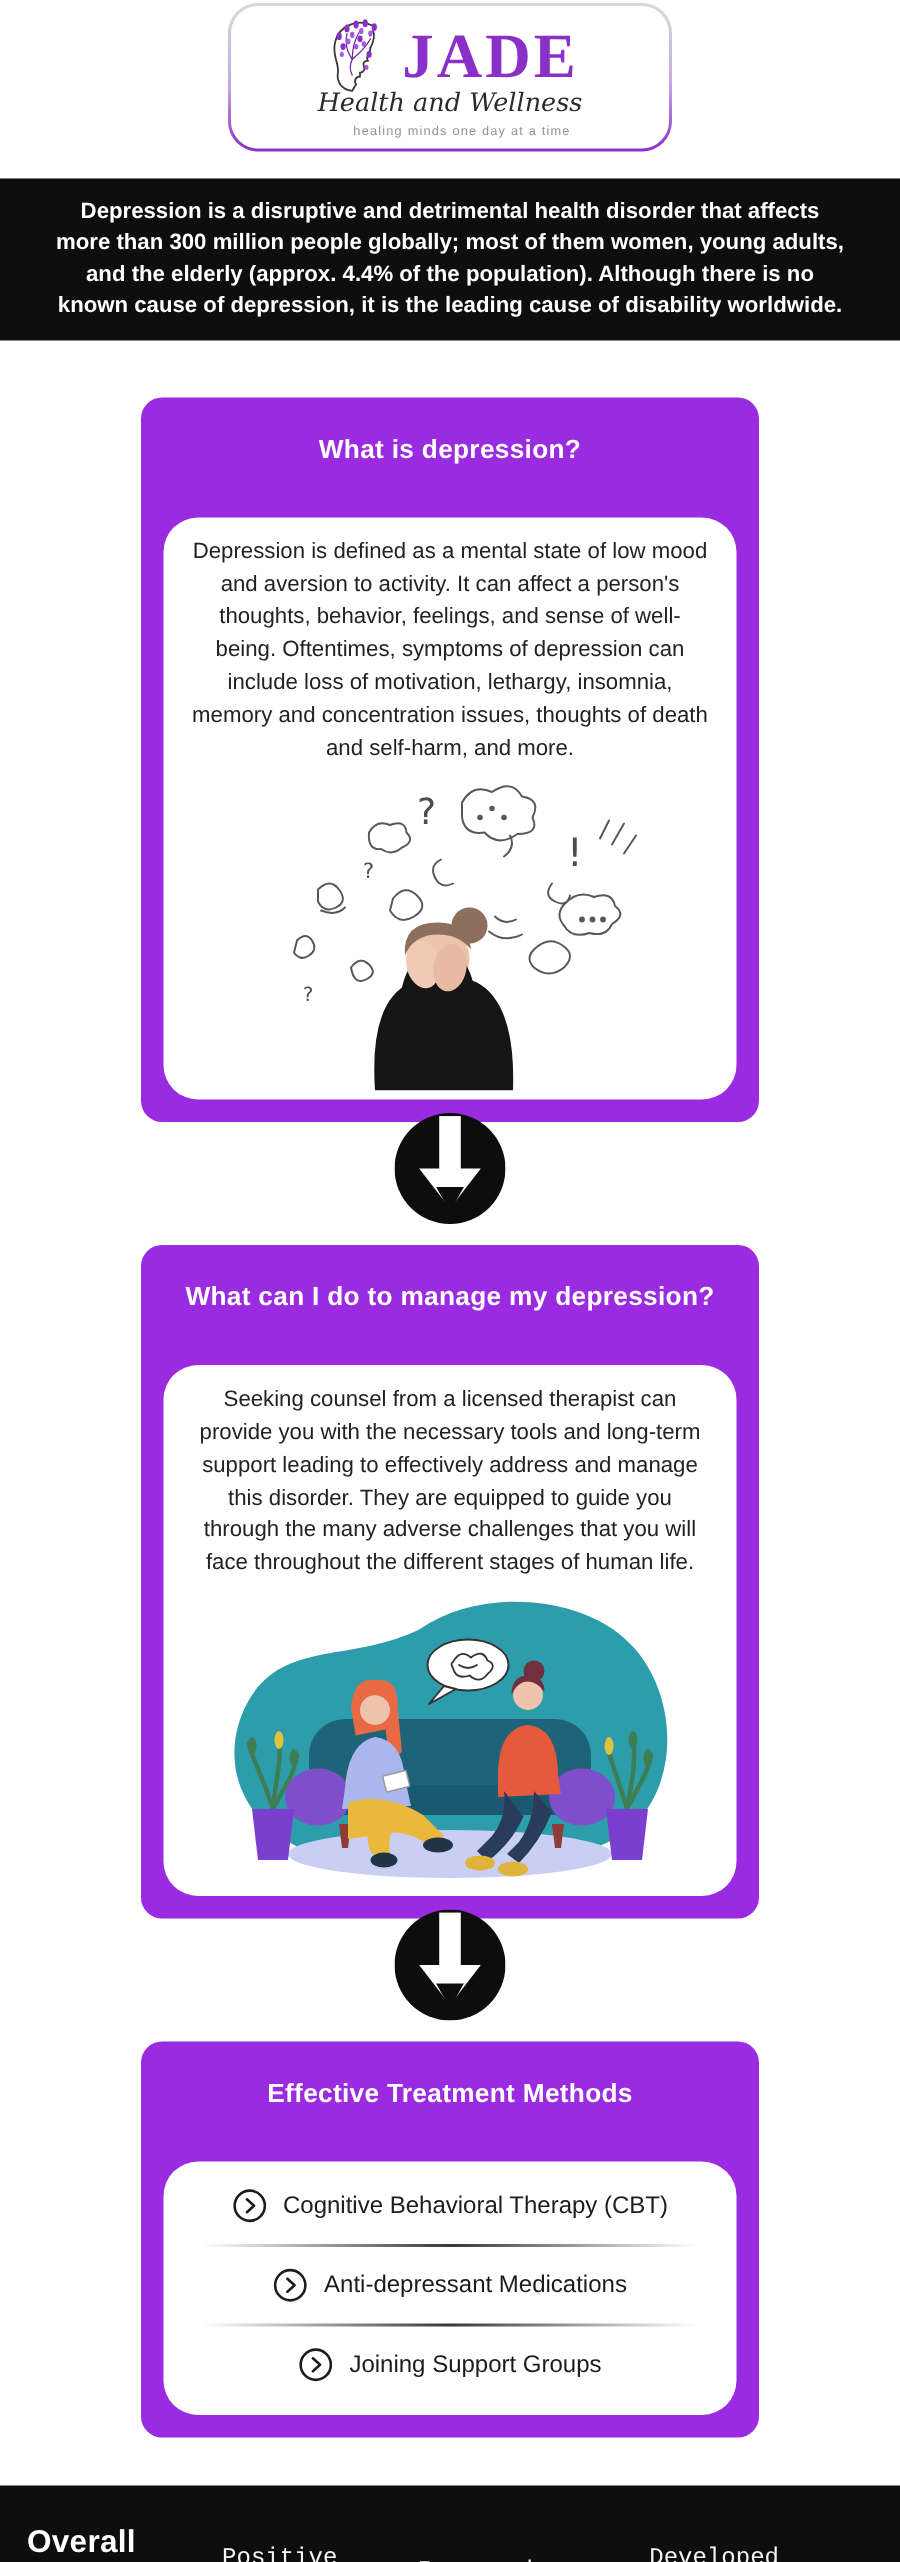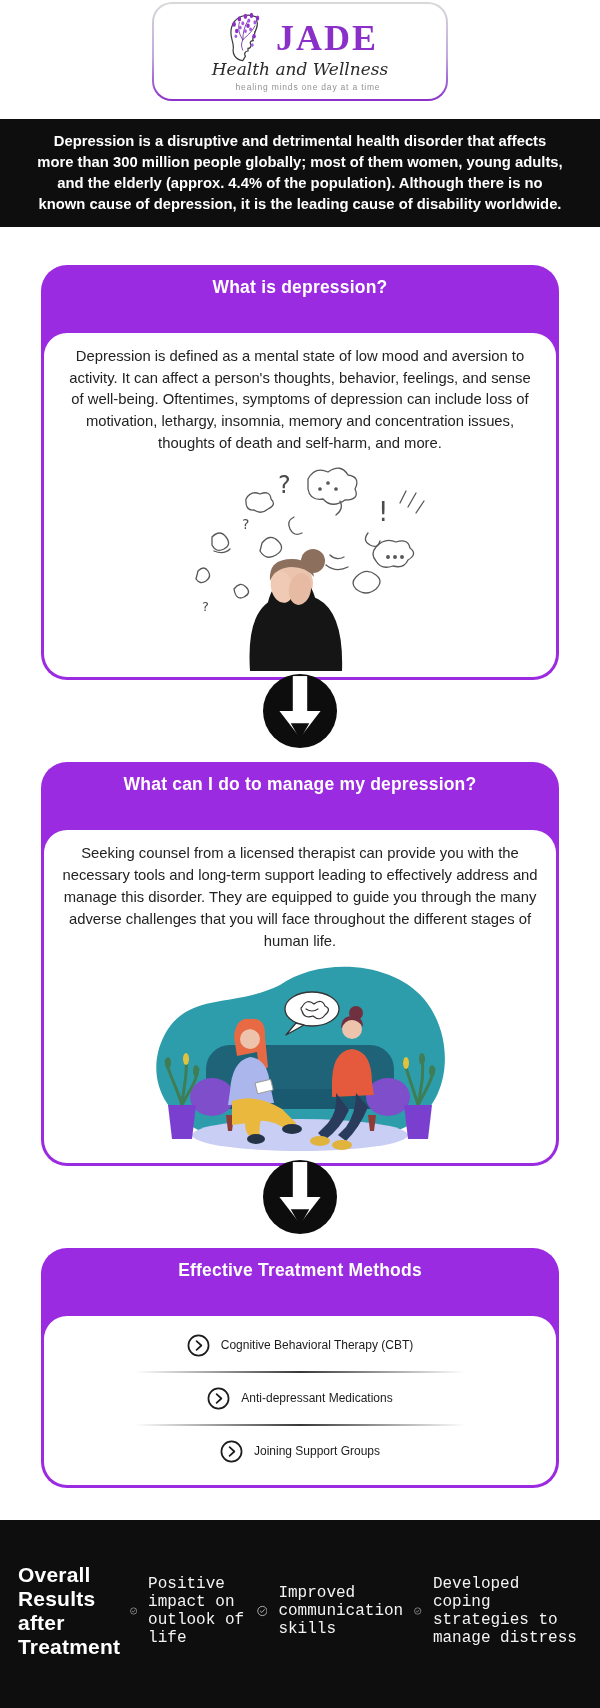--- a/index.html
+++ b/index.html
@@ -14,39 +14,39 @@
     margin:2px auto 0;width:292px;border-radius:20px;padding:2px;
     background:linear-gradient(180deg,#d9d9d9 0%,#c2a9e0 55%,#8b2fc9 100%);
   }
   .logo-card{
     background:#fff;border-radius:18px;padding:6px 8px 7px;
     display:flex;flex-direction:column;align-items:center;
   }
   .logo-row{display:flex;align-items:center;justify-content:center;margin-bottom:-6px;}
   .logo-jade{
     font-family:"Liberation Serif","DejaVu Serif",serif;font-weight:700;
-    font-size:36px;color:#8b2fc9;letter-spacing:2px;line-height:1;margin-left:2px;
+    font-size:42px;color:#8b2fc9;letter-spacing:2px;line-height:1;margin-left:2px;
   }
   .logo-script{
     font-family:"DejaVu Serif","Liberation Serif",serif;font-style:italic;
     font-size:17px;color:#2b2b2b;line-height:1.1;
   }
   .logo-tagline{
     font-size:8.5px;color:#929292;letter-spacing:.8px;margin-top:3px;padding-left:16px;
   }
   
   .banner{
     margin-top:18px;background:#0e0e0e;color:#fff;
     padding:12px 36px;text-align:center;
     font-size:14.8px;font-weight:700;line-height:1.42;
   }
   
   .card{
-    width:518px;margin:0 auto;border-radius:26px;background:#9b2be0;
-    padding:3px;box-sizing:border-box;position:relative;z-index:1;
+    width:412px;margin:0 auto;border-radius:14px;background:#9b2be0;
+    padding:15px;box-sizing:border-box;position:relative;z-index:1;
   }
   .card-1{margin-top:38px;}
   .card-header{
     color:#fff;font-weight:700;font-size:17.5px;letter-spacing:.2px;
     text-align:center;padding:9px 6px 11px;
   }
   .card-body{
     background:#fff;border-radius:23px;padding:13px 18px 6px;
     text-align:center;overflow:hidden;margin-top:24px;
   }
@@ -55,21 +55,21 @@
   }
   .illus{display:block;margin:4px auto 0;}
   
   .arrow-gap{
     display:flex;justify-content:center;
     margin-top:-6px;margin-bottom:14px;position:relative;z-index:2;height:74px;
   }
   
   .treat-body{padding:18px 18px 22px;}
   .treat-row{display:flex;align-items:center;justify-content:center;gap:11px;}
-  .treat-label{font-size:12px;font-weight:500;color:#1c1c1c;}
+  .treat-label{font-size:16px;font-weight:500;color:#1c1c1c;}
   .treat-divider{
     height:2px;width:330px;margin:14px auto;border:0;
     background:linear-gradient(90deg,rgba(0,0,0,0) 0%,rgba(20,20,20,.85) 50%,rgba(0,0,0,0) 100%);
   }
   
   .footer{
     margin-top:32px;background:#0e0e0e;color:#fff;flex:1;
     display:flex;flex-direction:row;align-items:center;
     padding:26px 18px 10px;box-sizing:border-box;justify-content:center;
   }

